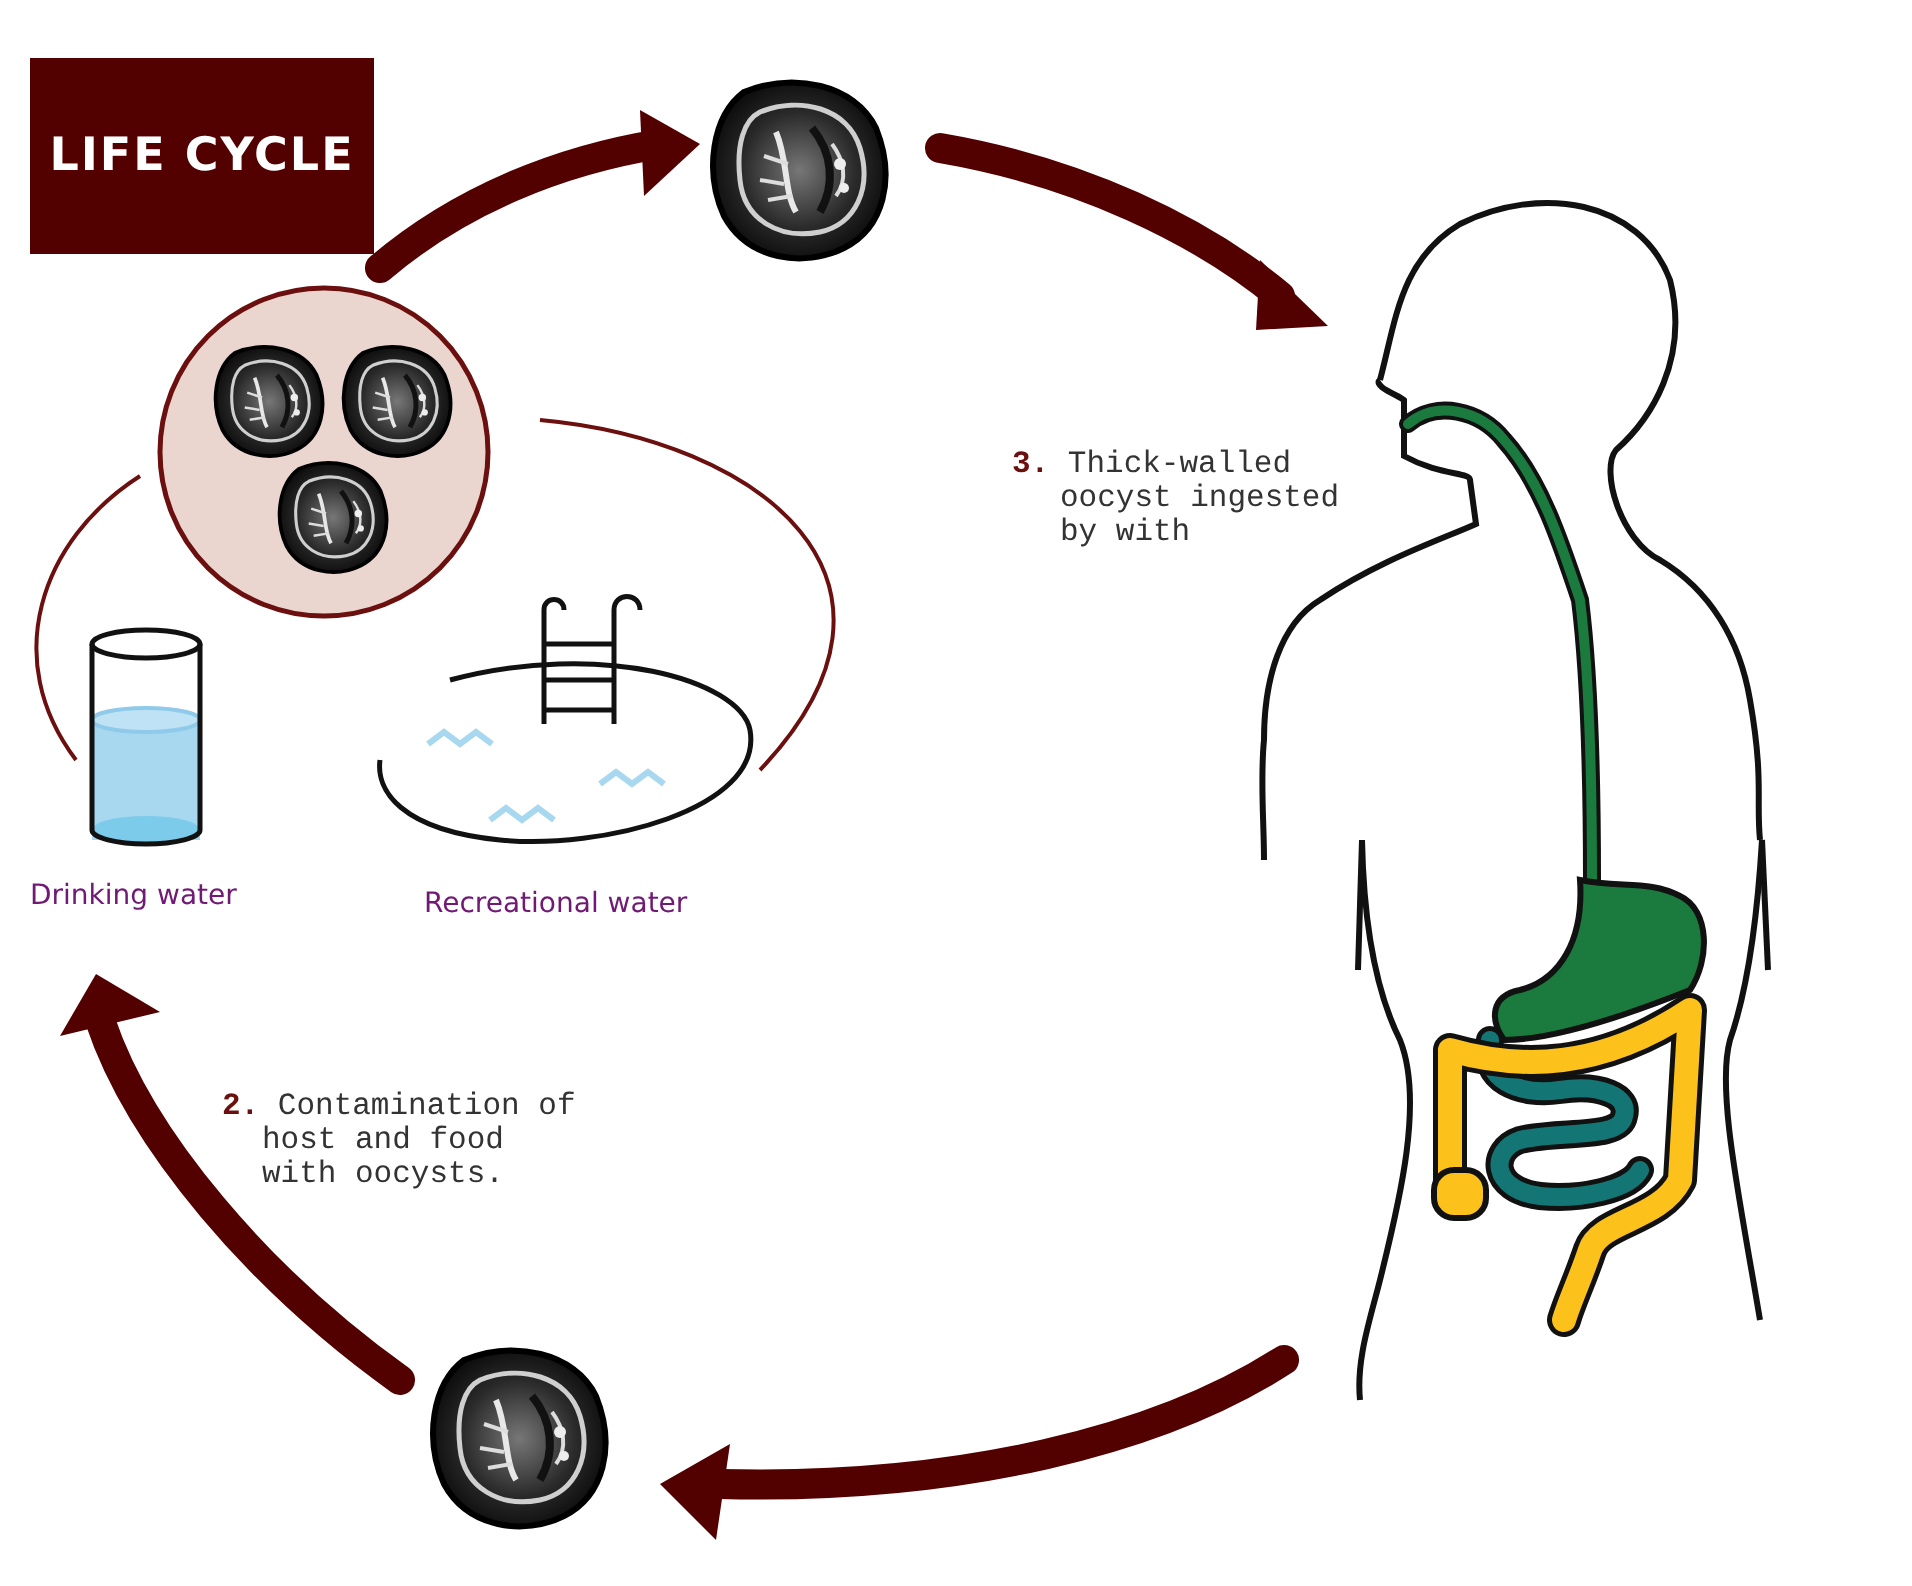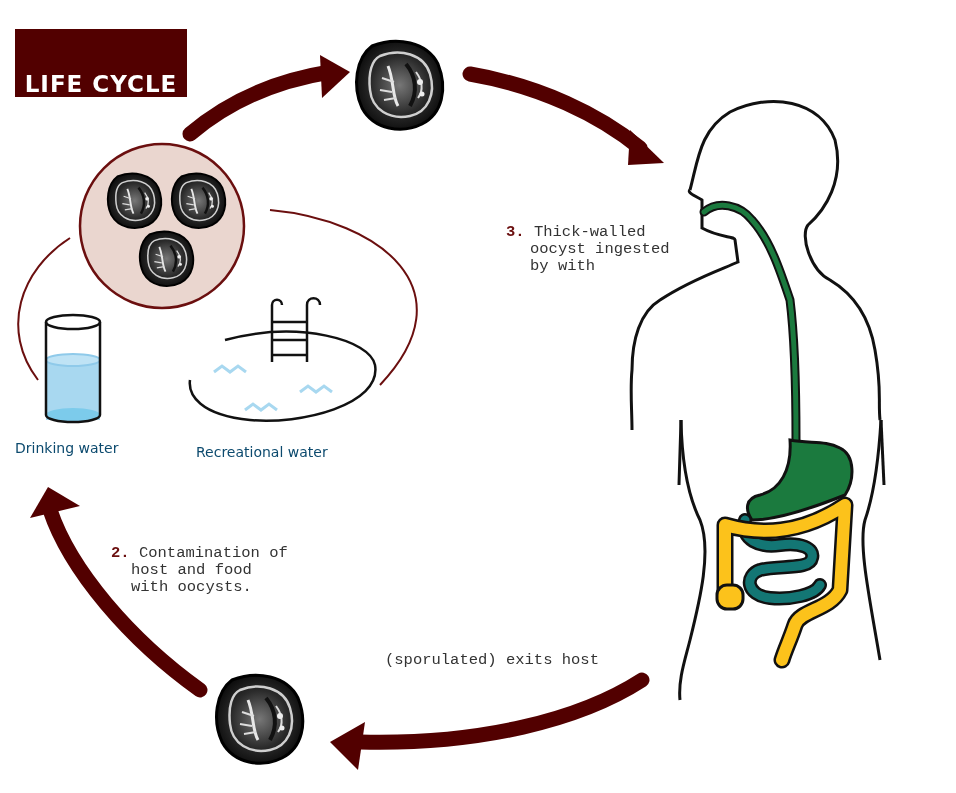--- a/index.html
+++ b/index.html
@@ -1,27 +1,27 @@
 <!DOCTYPE html>
 <html><head>
 <meta charset="utf-8">
 <style>
   html, body { margin: 0; padding: 0; background: #ffffff; }
   body { width: 956px; height: 793px; position: relative; overflow: hidden;
          font-family: "Liberation Sans", "DejaVu Sans", sans-serif; color: #2b2b2b; }
   #stage { position: absolute; left: 0; top: 0; }
-  .title-box { position: absolute; left: 15px; top: 29px; width: 172px; height: 68px;
-               background: #520000; display: flex; align-items: flex-end; justify-content: center; }
+  .title-box { position: absolute; left: 15px; top: 29px; width: 172px; height: 98px;
+               background: #520000; display: flex; align-items: center; justify-content: center; }
   .title-box span { color: #ffffff; font-size: 23px; font-weight: bold; letter-spacing: 1px;
                     font-family: "DejaVu Sans", sans-serif; }
   .step { position: absolute; font-size: 15.5px; line-height: 17px; color: #333333;
           font-family: Liberation Mono, monospace; }
   .step .num { color: #6b0f0f; font-weight: bold; }
   .step .row { white-space: nowrap; }
-  .lbl { position: absolute; font-size: 14px; color: #0c4a6e; white-space: nowrap;
+  .lbl { position: absolute; font-size: 14px; color: #701a75; white-space: nowrap;
          font-family: "DejaVu Sans", sans-serif; }
 </style>
 </head>
 <body>
 
 <svg id="stage" width="956" height="793" viewBox="0 0 956 793">
   <defs>
     <radialGradient id="oogr" cx="50%" cy="50%" r="55%">
       <stop offset="0%" stop-color="#777"></stop>
       <stop offset="60%" stop-color="#2a2a2a"></stop>
@@ -131,17 +131,16 @@
   <div class="row" style="padding-left:24px;">by with</div>
 </div>
 
 <div class="step" style="left:111px; top:545px;">
   <div class="row"><span class="num">2.</span> <span>Contamination of</span></div>
   <div class="row" style="padding-left:20px;">host and food</div>
   <div class="row" style="padding-left:20px;">with oocysts.</div>
 </div>
 
 <div class="step" style="left:363px; top:652px;">
-  <div class="row" style="padding-left:22px;">(sporulated) exits host</div>
 </div>
 
 <div class="lbl" style="left:15px; top:440px;">Drinking water</div>
-<div class="lbl" style="left:196px; top:444px;">Recreational water</div>
+<div class="lbl" style="left:212px; top:444px;">Recreational water</div>
 
 </body></html>

